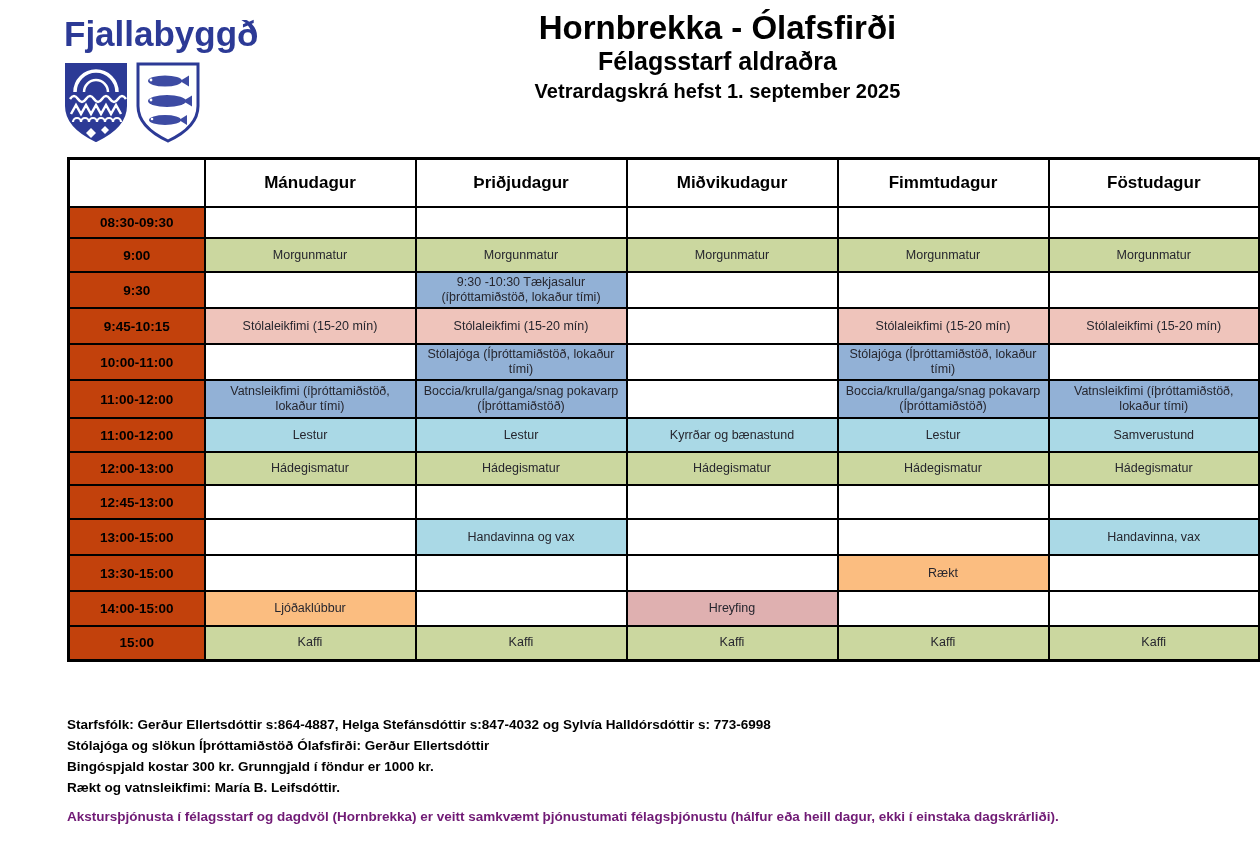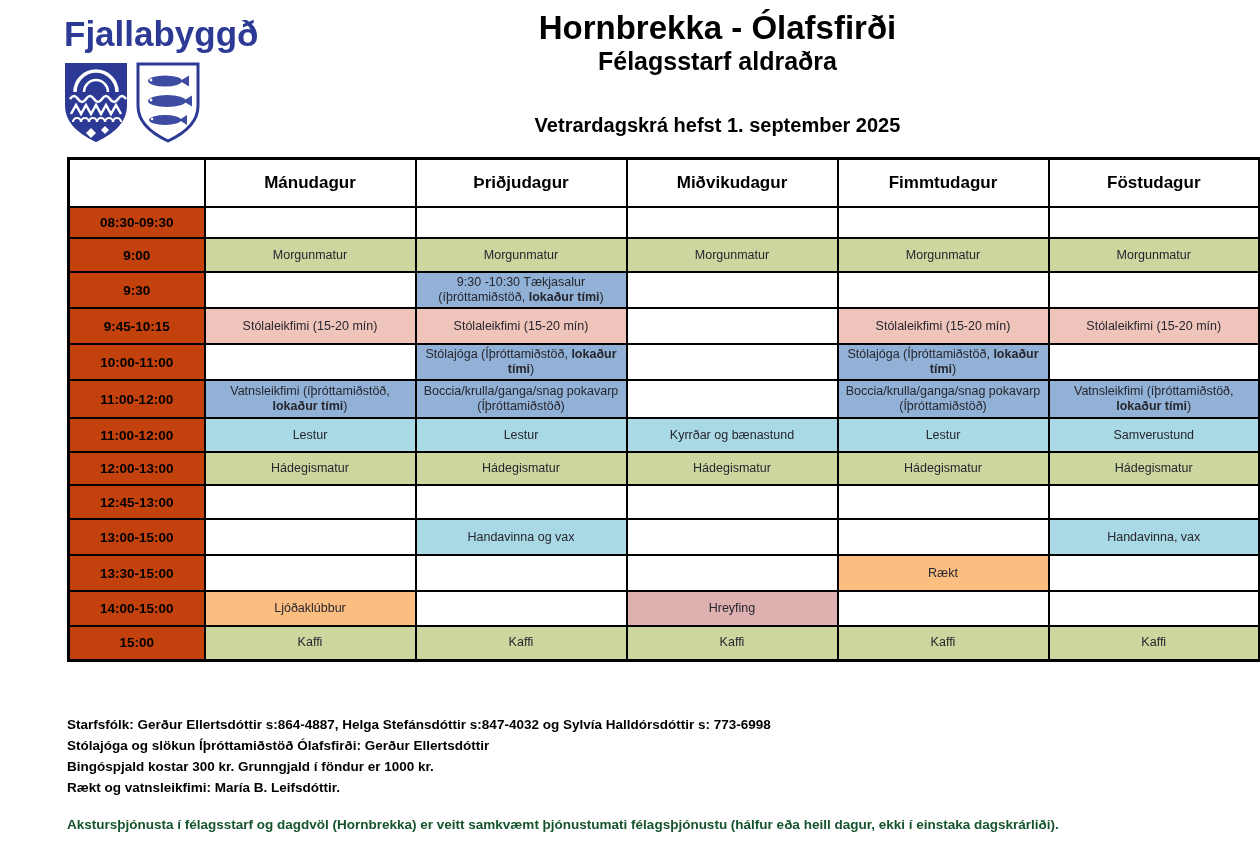--- a/index.html
+++ b/index.html
@@ -9,37 +9,37 @@
     overflow:hidden;
   }
   
   .logo-block{position:absolute;left:64px;top:14px;width:180px;}
   .logo-text{font-size:35px;font-weight:bold;color:#2c3a96;letter-spacing:0px;}
   .shields{margin-top:8px;}
   
   .titles{position:absolute;left:240px;top:10px;width:955px;text-align:center;}
   .title-main{font-size:33px;font-weight:bold;line-height:1.1;}
   .title-sub{font-size:25px;font-weight:bold;line-height:1.25;}
-  .title-sub2{font-size:20px;font-weight:bold;line-height:1.3;margin-top:34px;}
+  .title-sub2{font-size:20px;font-weight:bold;line-height:1.3;}
   
   .sched-wrap{position:absolute;left:67px;top:157px;}
   table.sched{border-collapse:collapse;table-layout:fixed;width:1191px;
     border:3px solid #000;}
   table.sched th,table.sched td{
     border:2px solid #000;text-align:center;vertical-align:middle;
     padding:1px 4px;overflow:hidden;
   }
   table.sched th{font-size:17px;font-weight:bold;height:44px;background:#fff;}
   td.timecell{font-size:13.5px;font-weight:bold;background:#c2410c;}
   td.slot{font-size:12.5px;color:#26262e;line-height:1.2;}
-  td.slot b{font-weight:bold;}
+  td.slot b{font-weight:normal;}
   
   .footer{position:absolute;left:67px;top:714px;width:1180px;
     font-size:13.5px;font-weight:bold;line-height:21px;}
-  .footer .notice{color:#14532d;margin-top:16px;}
+  .footer .notice{color:#701a75;margin-top:8px;}
 </style>
 </head>
 <body>
 
 <div class="logo-block">
   <div class="logo-text">Fjallabyggð</div>
   <div class="shields">
     <svg width="136" height="82" viewBox="0 0 136 82">
 
       <g>

